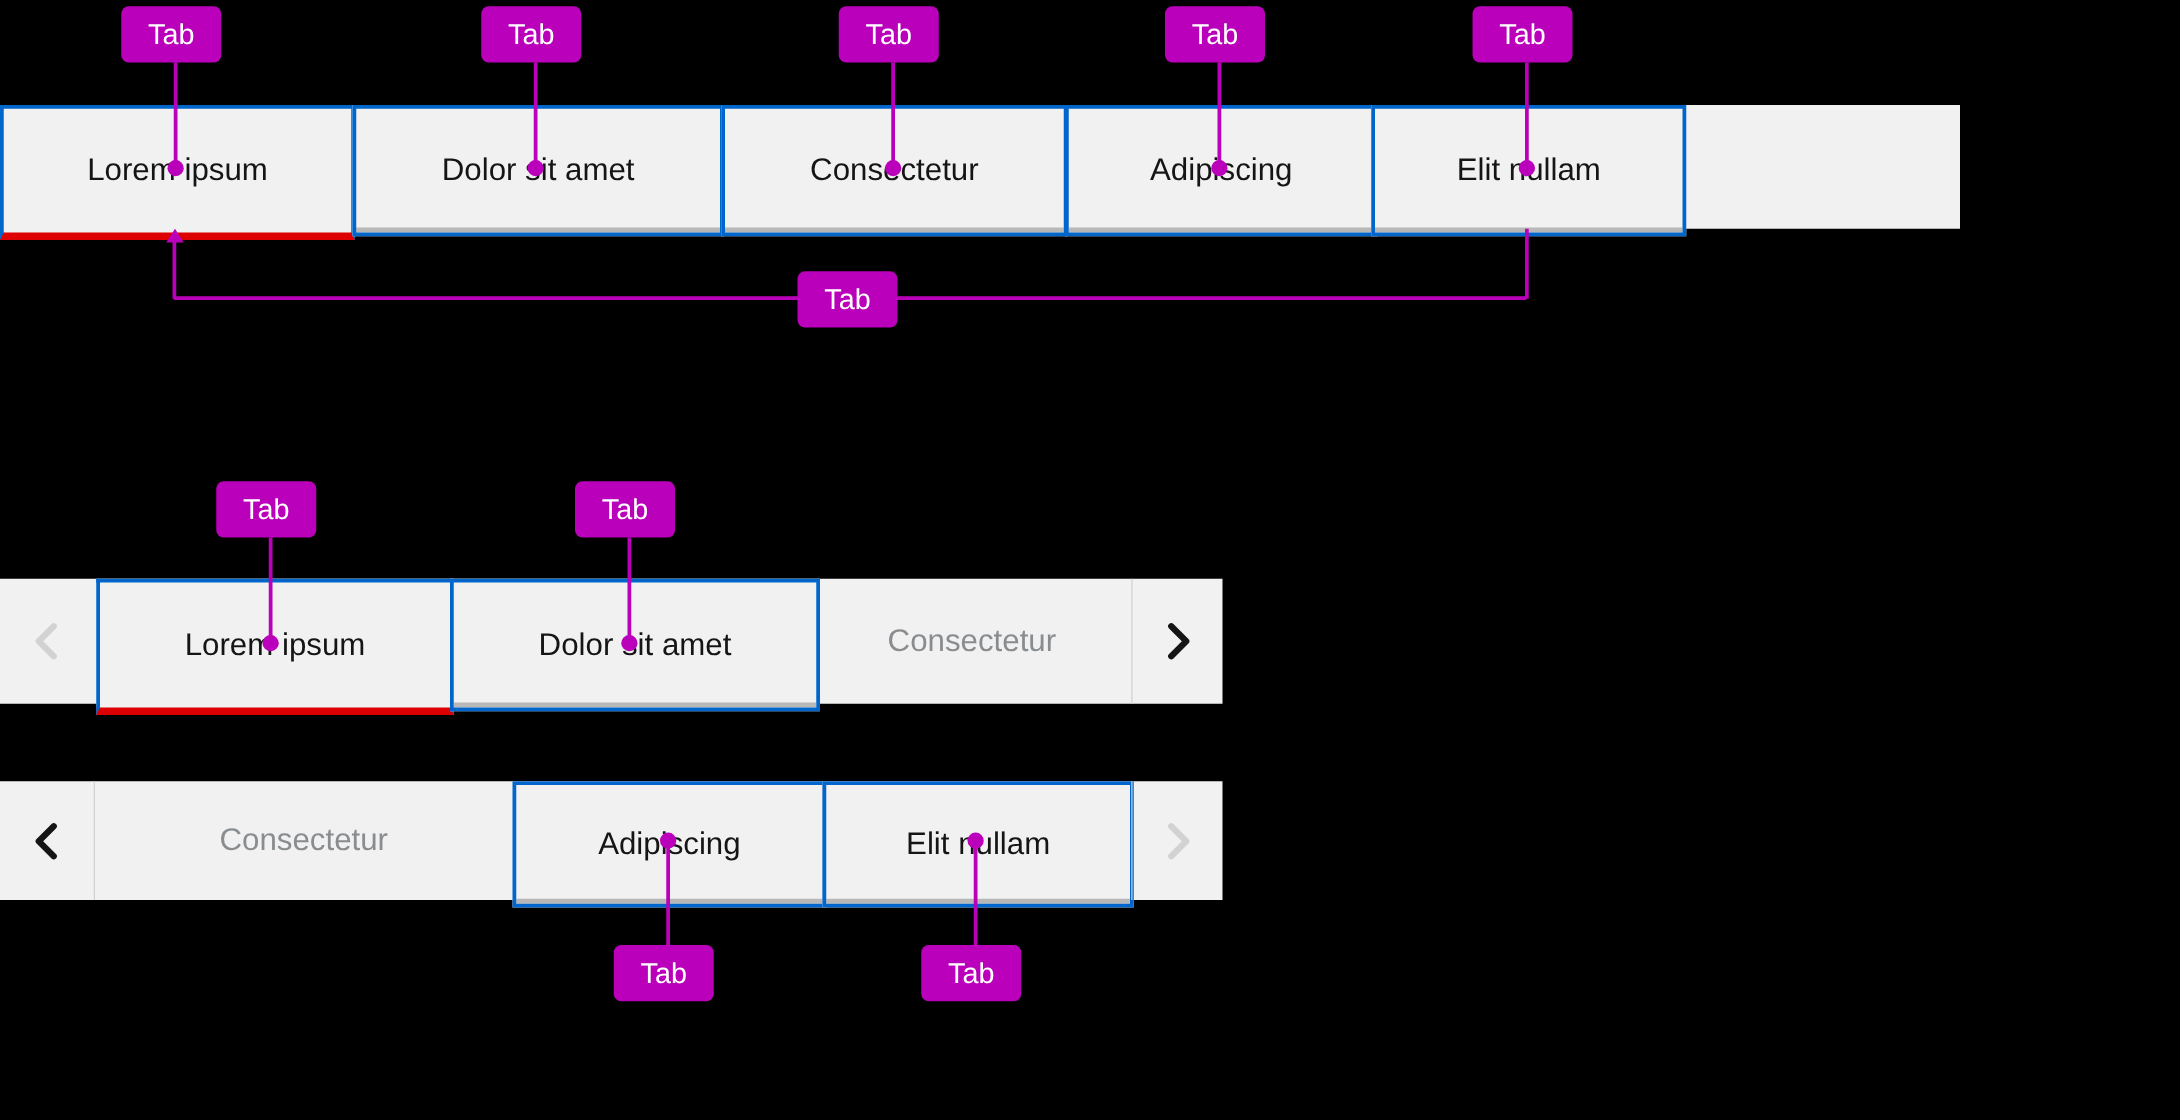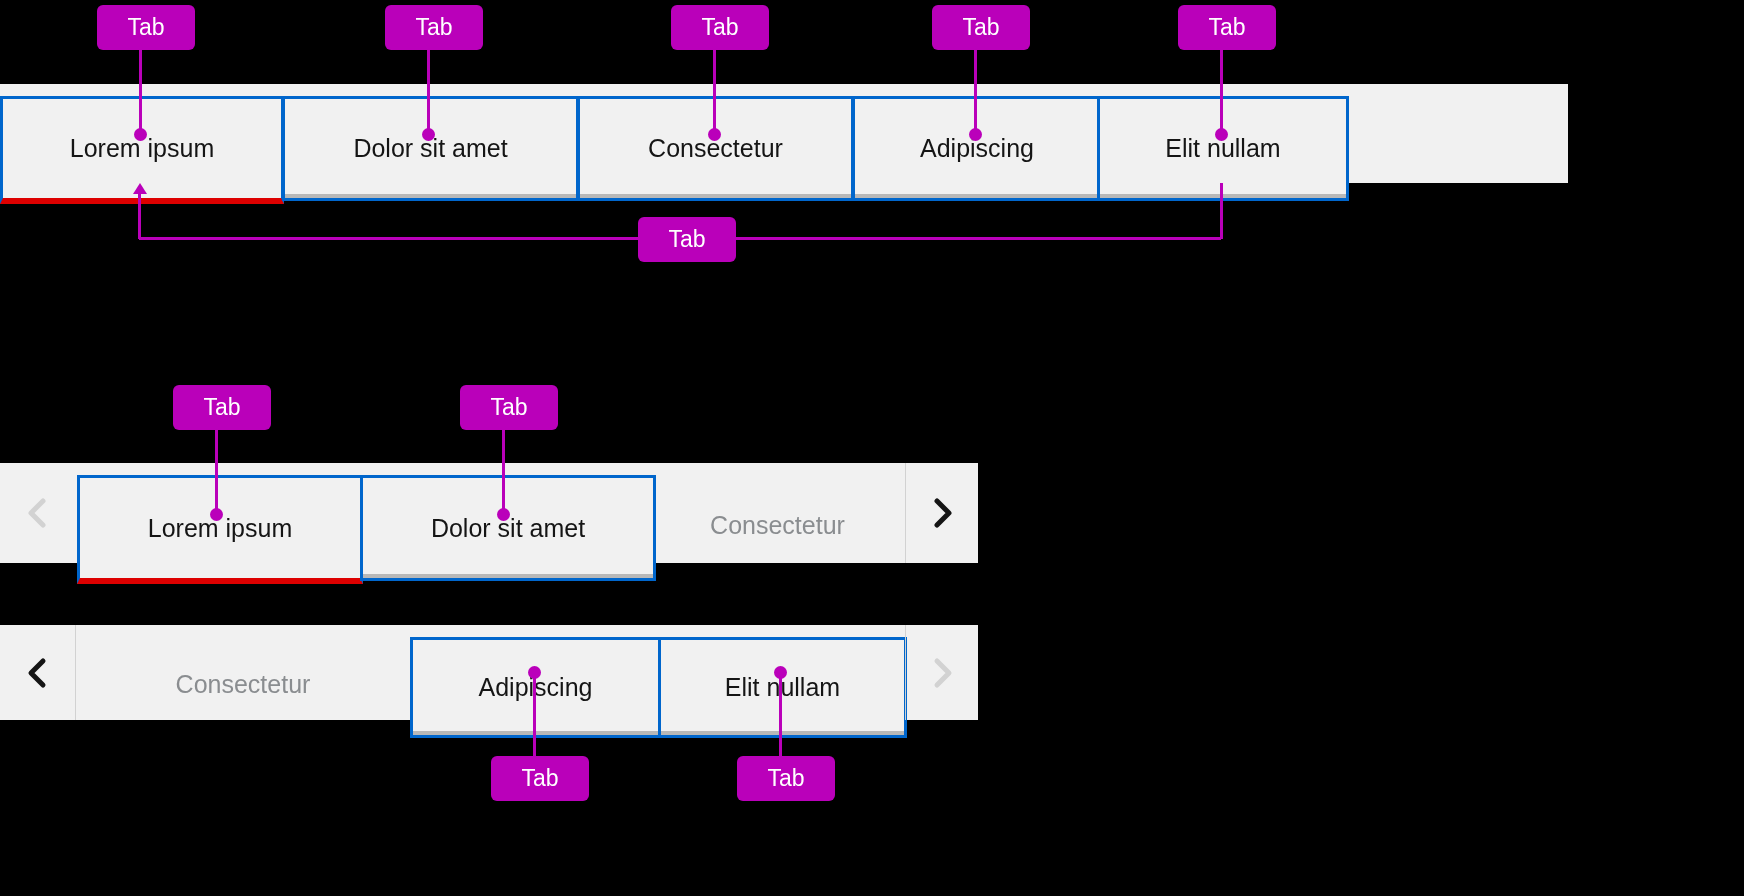--- a/index.html
+++ b/index.html
@@ -1,26 +1,26 @@
 <!DOCTYPE html>
 <html style="--background: #000000; --bar-bg: #f1f1f1; --tab-bg: #f1f1f1; --tab-border: #0066cc; --active-underline: #dd0000; --inactive-underline: #b8b8b8; --tab-text: #151515; --overflow-text: #8a8d90; --divider: #d2d2d2; --chevron-enabled: #151515; --chevron-disabled: #d2d2d2; --annotation: #ba00ba;"><head>
 <meta charset="utf-8">
 <style>
   html,body{margin:0;padding:0;background:#000;}
   .canvas{position:relative;width:1744px;height:896px;background:var(--background,#000);font-family:"Liberation Sans",sans-serif;overflow:hidden;}
   .tabbar{position:absolute;background:var(--bar-bg,#f1f1f1);z-index:1;}
-  .tab{position:absolute;top:12px;height:100%;display:flex;align-items:center;justify-content:center;background:var(--tab-bg,#f1f1f1);border:3px solid var(--tab-border,#0066cc);box-shadow:inset 0 -4px 0 var(--inactive-underline,#b8b8b8);color:var(--tab-text,#151515);font-size:25px;cursor:pointer;}
+  .tab{position:absolute;top:0;height:100%;display:flex;align-items:center;justify-content:center;background:var(--tab-bg,#f1f1f1);border:3px solid var(--tab-border,#0066cc);box-shadow:inset 0 -4px 0 var(--inactive-underline,#b8b8b8);color:var(--tab-text,#151515);font-size:25px;cursor:pointer;}
   .tab.active{box-shadow:none;border-width:3px 3px 6px 3px;border-bottom-color:var(--active-underline,#dd0000);}
   .tab.overflow{border:none;box-shadow:none;background:transparent;color:var(--overflow-text,#8a8d90);}
   .tab .lbl{pointer-events:none;}
   .scrollbtn{position:absolute;top:0;height:100%;display:flex;align-items:center;justify-content:center;background:transparent;border:none;padding:0;}
   .scrollbtn.enabled{color:var(--chevron-enabled,#151515);cursor:pointer;}
   .scrollbtn.disabled{color:var(--chevron-disabled,#d2d2d2);cursor:default;}
   .divider{position:absolute;top:0;width:1px;height:100%;background:var(--divider,#d2d2d2);}
-  .badge{position:absolute;width:98px;height:45px;border-radius:6px;background:var(--annotation,#ba00ba);color:#ffffff;font-size:23px;display:flex;align-items:center;justify-content:center;z-index:6;}
+  .badge{position:absolute;width:80px;height:45px;border-radius:6px;background:var(--annotation,#ba00ba);color:#ffffff;font-size:23px;display:flex;align-items:center;justify-content:center;z-index:6;}
   .vline{position:absolute;width:3px;background:var(--annotation,#ba00ba);z-index:5;}
   .hline{position:absolute;height:3px;background:var(--annotation,#ba00ba);z-index:5;}
   .dot{position:absolute;width:13px;height:13px;border-radius:50%;background:var(--annotation,#ba00ba);z-index:5;}
   .arrow-up{position:absolute;width:0;height:0;border-left:7px solid transparent;border-right:7px solid transparent;border-bottom:11px solid var(--annotation,#ba00ba);z-index:5;}
 </style>
 </head>
 <body>
 
 <div class="canvas">
 

